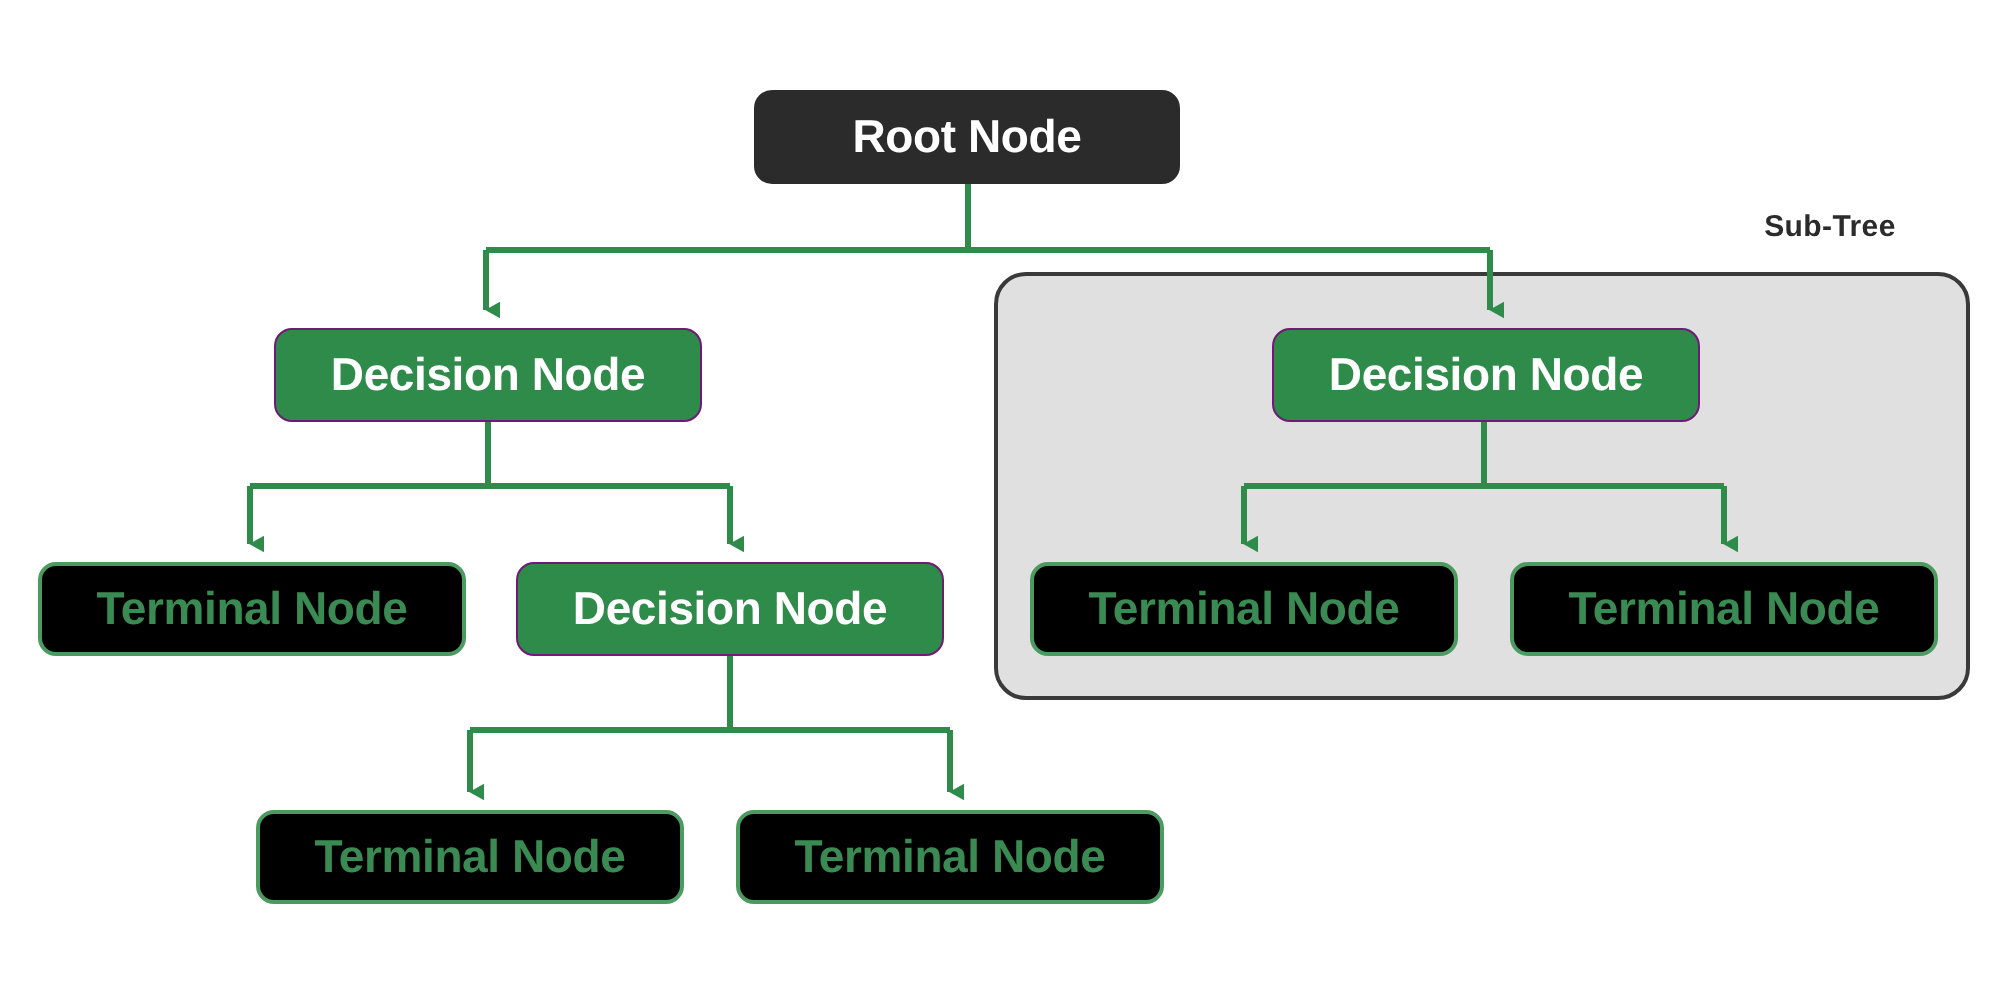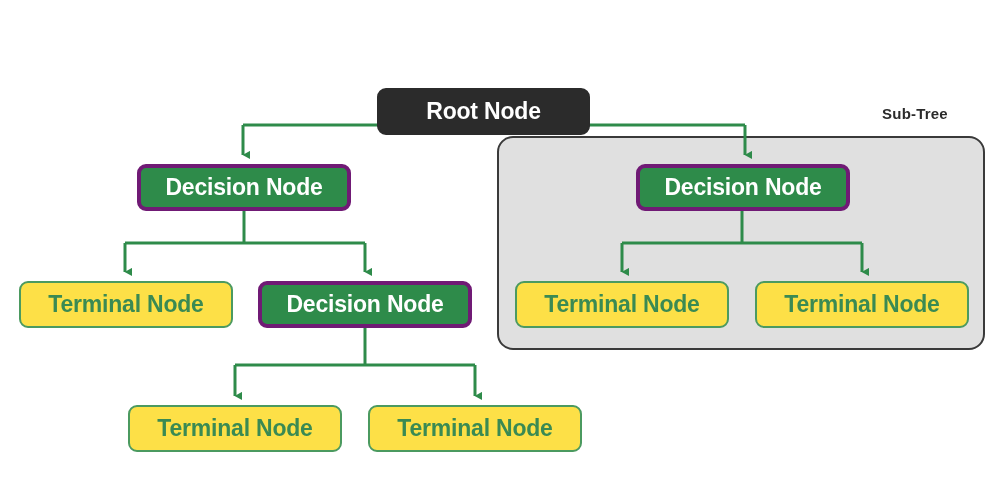--- a/index.html
+++ b/index.html
@@ -61,24 +61,24 @@
     white-space: nowrap;
   }
   .node-root {
     background: #2b2b2b;
     color: #ffffff;
     border: 2px solid #2b2b2b;
   }
   .node-decision {
     background: #2e8b4a;
     color: #ffffff;
-    border: 4px solid #701a75;
+    border: 1px solid #701a75;
   }
   .node-terminal {
-    background: #fde047;
+    background: #000000;
     color: #3a8a53;
     border: 2px solid #4b9a60;
   }
 </style>
 </head>
 <body>
 
 <div id="canvas">
 
   <div class="subtree-box"></div>
@@ -110,21 +110,21 @@
       <path d="M235,365 L235,396" marker-end="url(#arrow)"></path>
       <path d="M475,365 L475,396" marker-end="url(#arrow)"></path>
 
       <path d="M742,210 L742,243"></path>
       <path d="M622,243 L862,243"></path>
       <path d="M622,243 L622,272" marker-end="url(#arrow)"></path>
       <path d="M862,243 L862,272" marker-end="url(#arrow)"></path>
     </g>
   </svg>
 
-  <div class="node node-root" style="left:377px; top:45px; width:213px; height:47px;margin-top:43px;">Root Node</div>
+  <div class="node node-root" style="left:377px; top:45px; width:213px; height:47px;">Root Node</div>
 
   <div class="node node-decision" style="left:137px; top:164px; width:214px; height:47px;">Decision Node</div>
 
   <div class="node node-decision" style="left:636px; top:164px; width:214px; height:47px;">Decision Node</div>
 
   <div class="node node-terminal" style="left:19px; top:281px; width:214px; height:47px;">Terminal Node</div>
 
   <div class="node node-decision" style="left:258px; top:281px; width:214px; height:47px;">Decision Node</div>
 
   <div class="node node-terminal" style="left:128px; top:405px; width:214px; height:47px;">Terminal Node</div>

